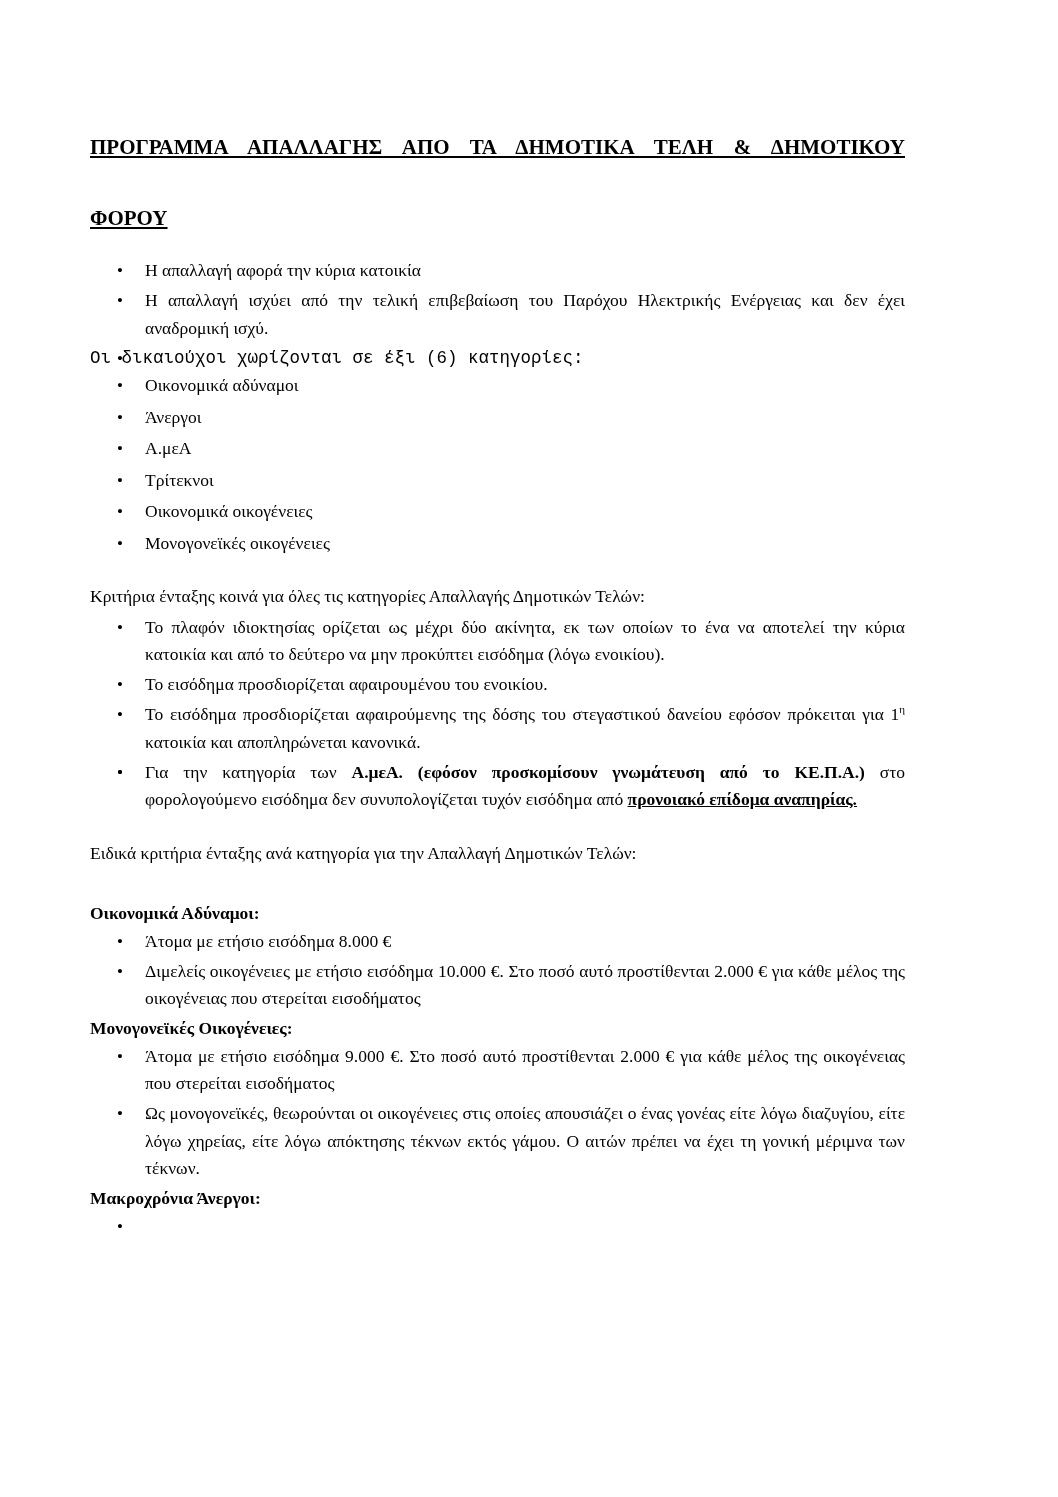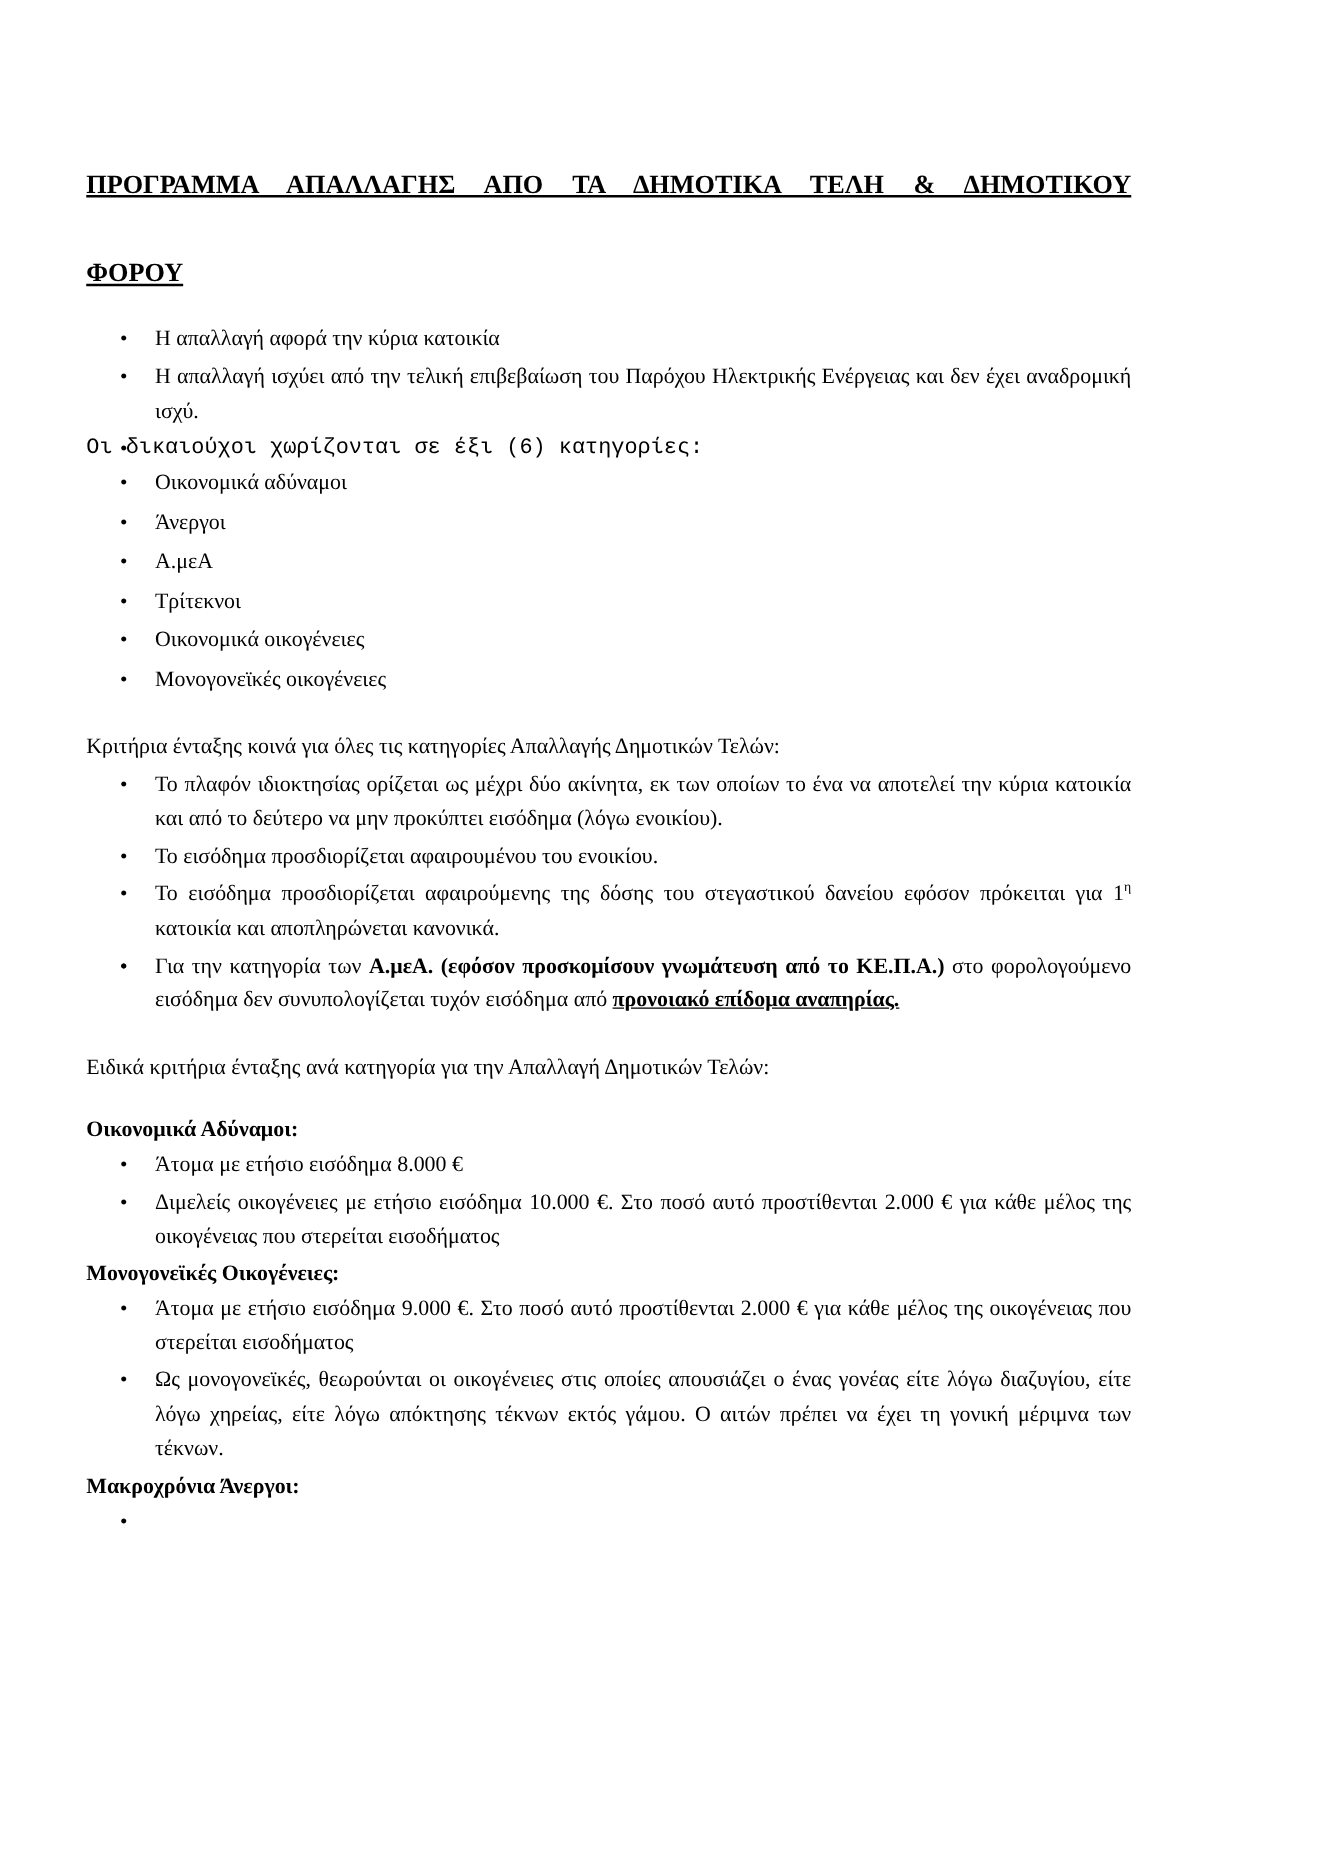--- a/index.html
+++ b/index.html
@@ -11,21 +11,21 @@
     position: relative;
     width: 1058px;
     height: 1497px;
     background: #ffffff;
     color: #000000;
     font-family: "Liberation Serif", "DejaVu Serif", serif;
     font-size: 17.5px;
     line-height: 27.5px;
     overflow: hidden;
     box-sizing: border-box;
-    padding: 130px 153px 0 69px;
+    padding: 130px 153px 0 90px;
   }
   .doc-title {
     font-size: 21px;
     font-weight: bold;
     line-height: 35px;
     margin: 0 0 21px 0;
   }
   .doc-title .t-line1 {
     display: block;
     text-align: justify;
@@ -60,21 +60,21 @@
     font-weight: normal;
     margin: 26px 0 3px 0;
     text-align: justify;
   }
   .group-heading {
     font-weight: bold;
     margin: 0;
     text-align: justify;
   }
   .group-heading.first {
-    margin-top: 23px;
+    margin-top: 33px;
   }
   .lead-line {
     margin: 0;
     font-family: Liberation Mono, monospace;
   }
   .bold-seg { font-weight: bold; }
   .bold-underline-seg {
     font-weight: bold;
     text-decoration: underline;
   }

